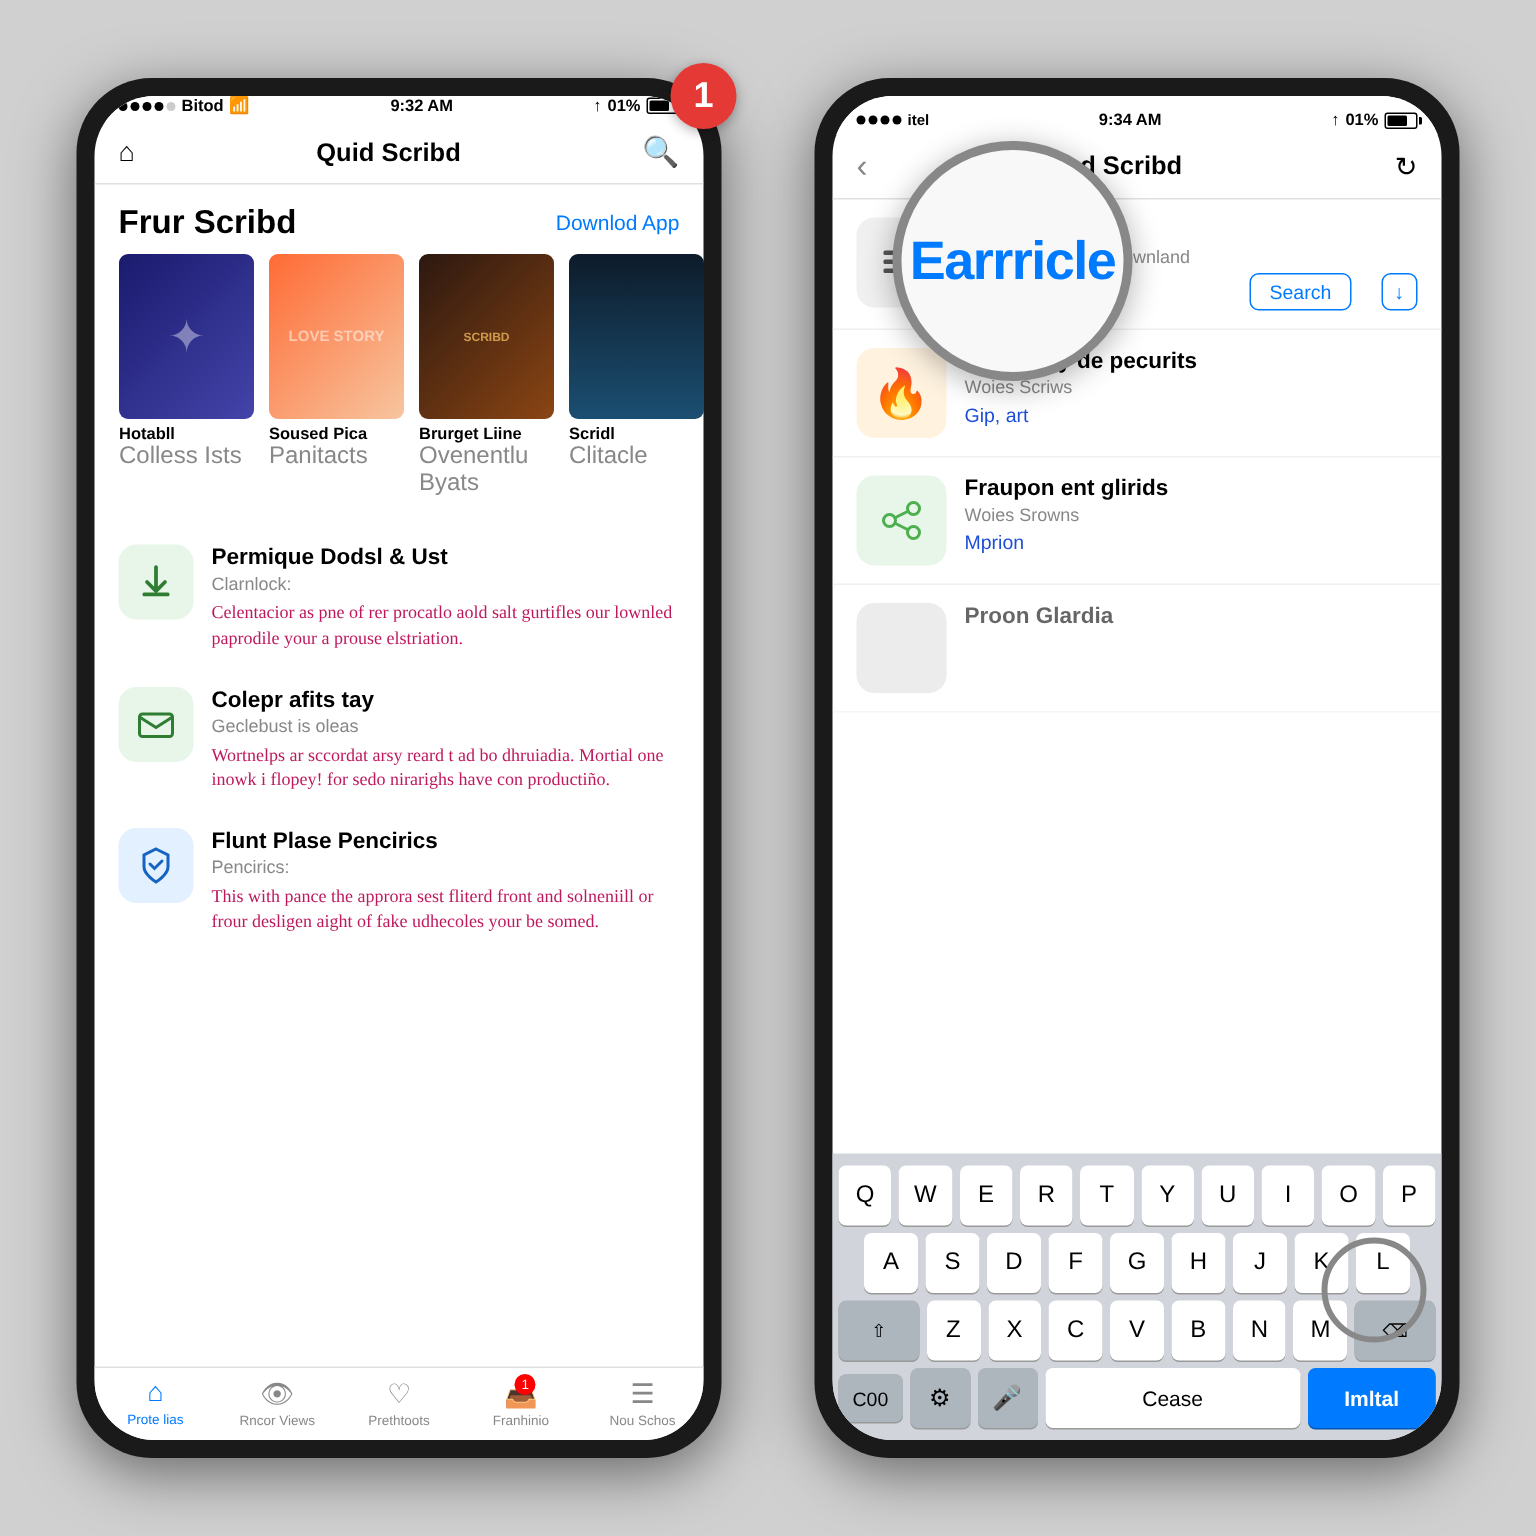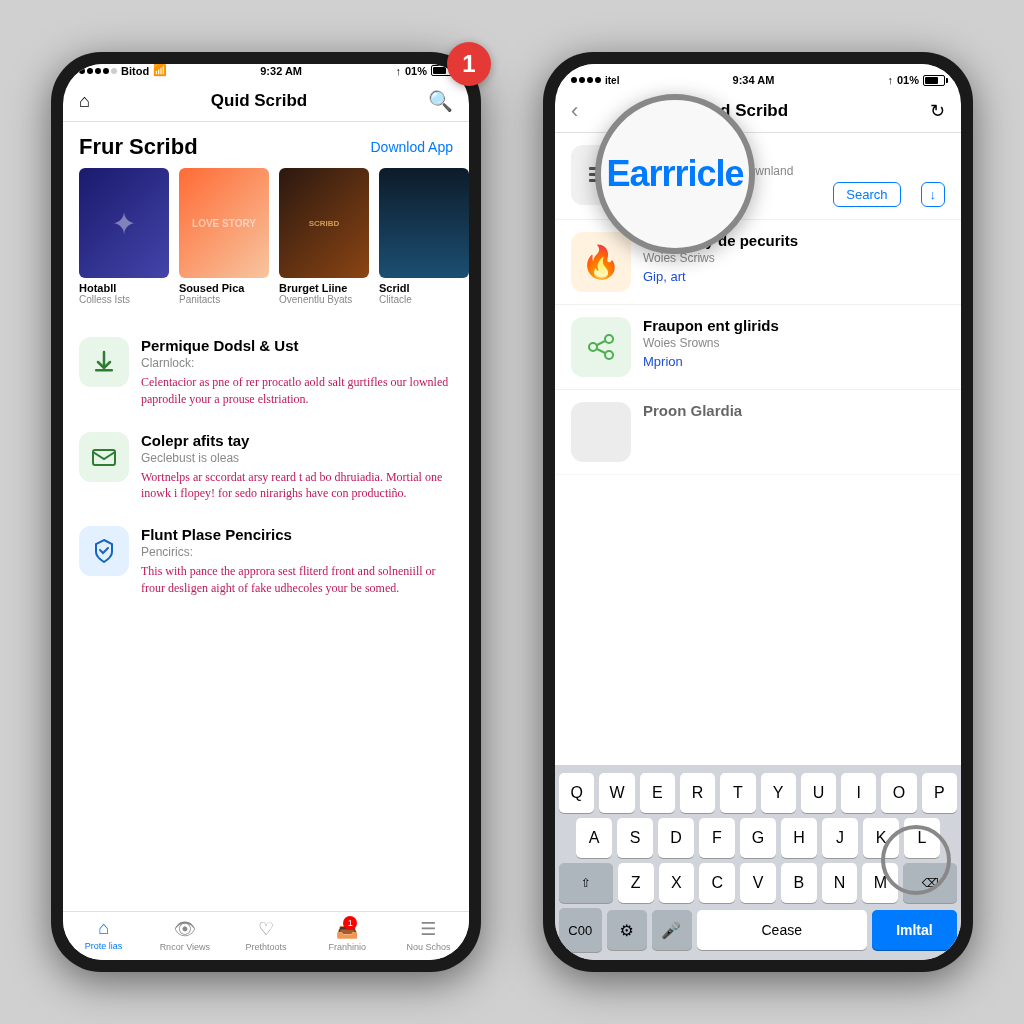--- a/index.html
+++ b/index.html
@@ -117,21 +117,21 @@
       border-radius: 6px;
       overflow: hidden;
       margin-bottom: 4px;
     }
     
     .book-blue { background: linear-gradient(135deg, #1a1a6e, #4444aa); }
     .book-warm { background: linear-gradient(135deg, #ff6b35, #f7c59f); }
     .book-dark { background: linear-gradient(135deg, #2c1810, #8B4513); }
     .book-night { background: linear-gradient(135deg, #0d1b2a, #1b4f72); }
     .book-label { font-size: 11px; font-weight: 600; color: #000; }
-    .book-sublabel { font-size: 10px; color: #888; }
+    .book-sublabel { font-size: 16px; color: #888; }
 
     .feature-list { padding: 8px 0; }
     .feature-item {
       display: flex;
       align-items: flex-start;
       padding: 12px 16px;
       gap: 12px;
     }
     .feature-icon {
       width: 50px;
@@ -301,21 +301,21 @@
       color: #000;
       font-size: 12px;
       min-width: 36px;
     }
     .key.wide { min-width: 50px; max-width: 60px; flex: 1.5; }
     .key-bottom-row {
       display: flex;
       gap: 5px;
       align-items: center;
     }
-    .key-num { background: #adb5bd; color: #000; font-size: 13px; flex: 1; max-width: 50px; height: 44px; display: flex; align-items: center; justify-content: center; border-radius: 5px; box-shadow: 0 1px 0 #999; }
+    .key-num { background: #adb5bd; color: #000; font-size: 13px; flex: 1; max-width: 50px; height: 32px; display: flex; align-items: center; justify-content: center; border-radius: 5px; box-shadow: 0 1px 0 #999; }
     .key-gear { background: #adb5bd; height: 40px; width: 40px; display: flex; align-items: center; justify-content: center; border-radius: 5px; box-shadow: 0 1px 0 #999; font-size: 16px; }
     .key-mic { background: #adb5bd; height: 40px; width: 40px; display: flex; align-items: center; justify-content: center; border-radius: 5px; box-shadow: 0 1px 0 #999; font-size: 16px; }
     .key-space { background: #fff; flex: 4; height: 40px; display: flex; align-items: center; justify-content: center; border-radius: 5px; box-shadow: 0 1px 0 #999; font-size: 14px; color: #000; }
     .key-return { background: #007AFF; color: #fff; flex: 2; height: 40px; display: flex; align-items: center; justify-content: center; border-radius: 5px; box-shadow: 0 1px 0 #0056b3; font-size: 14px; font-weight: 600; }
 
     
     .magnifier {
       position: absolute;
       top: 30px;
       left: 40px;

